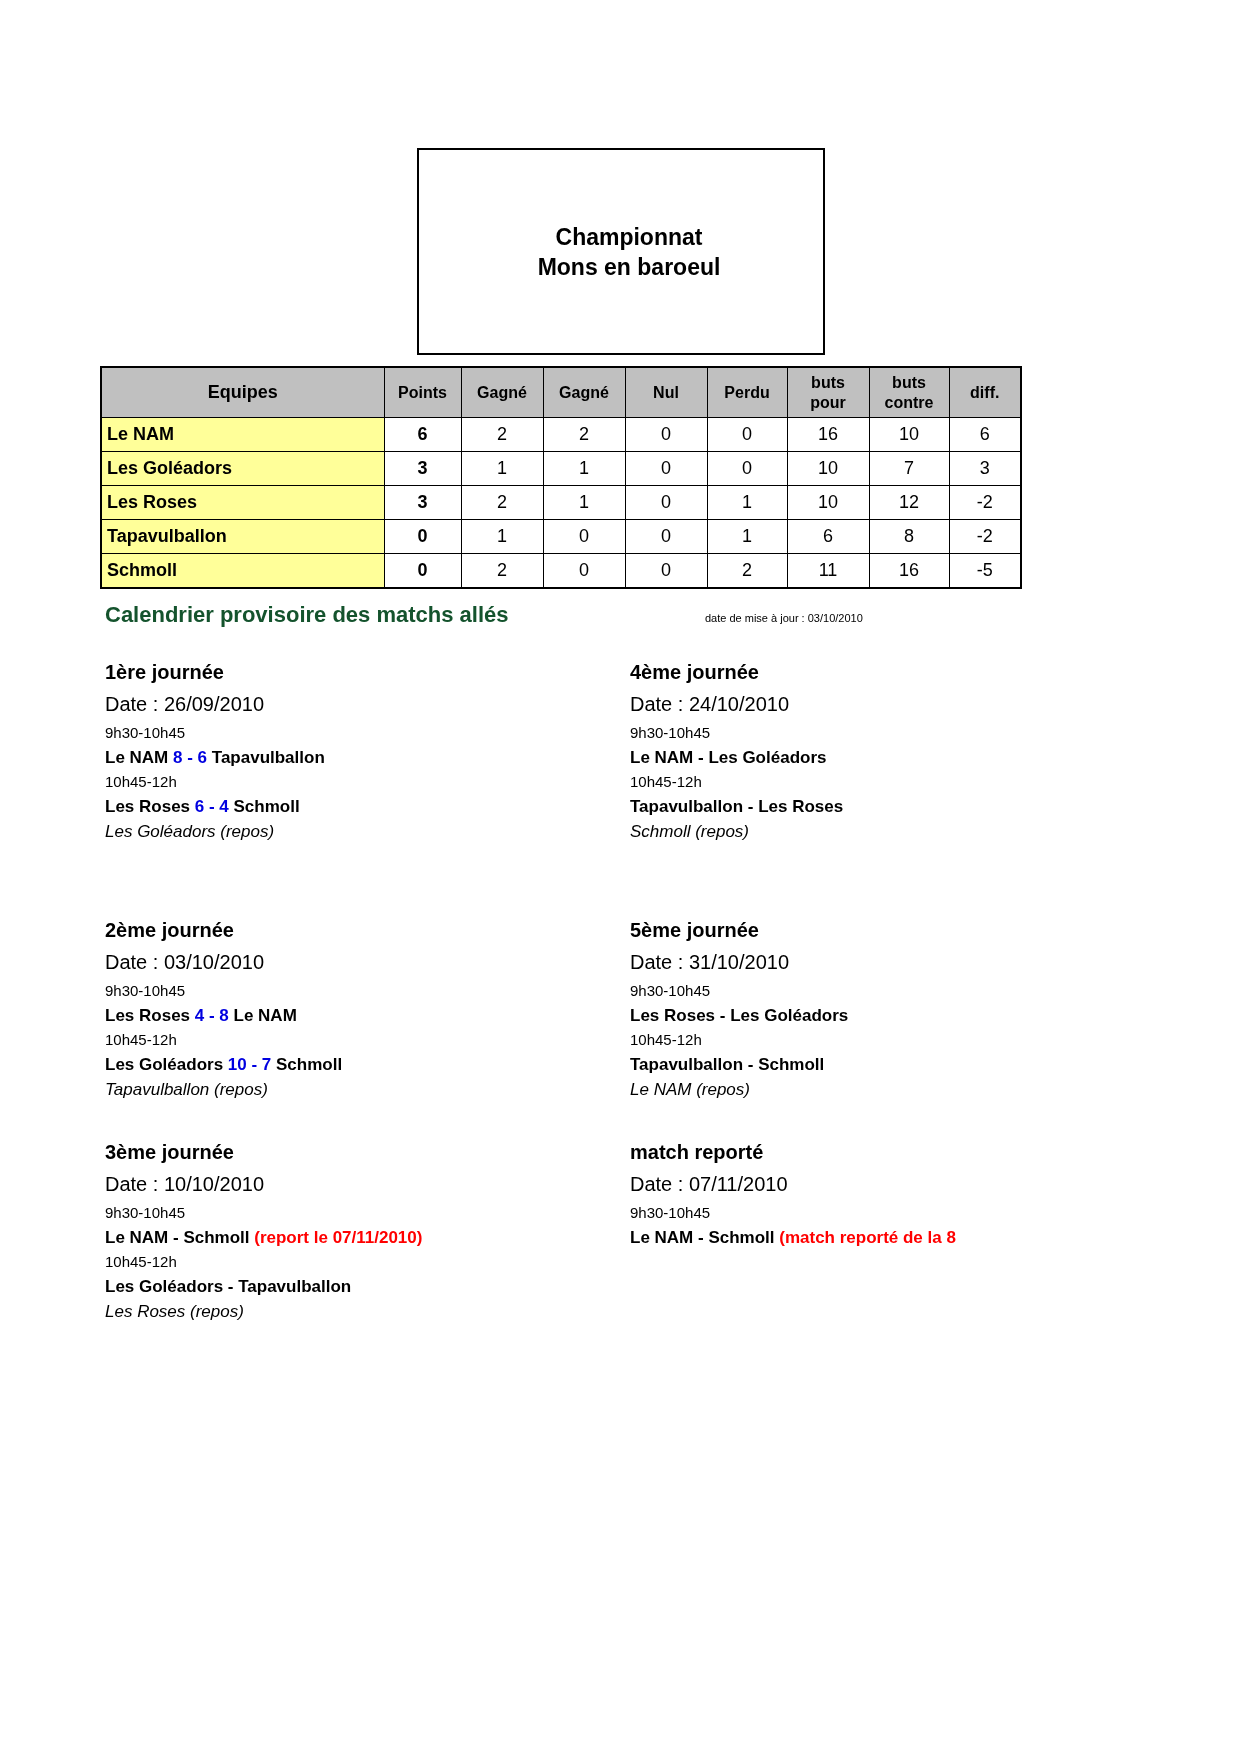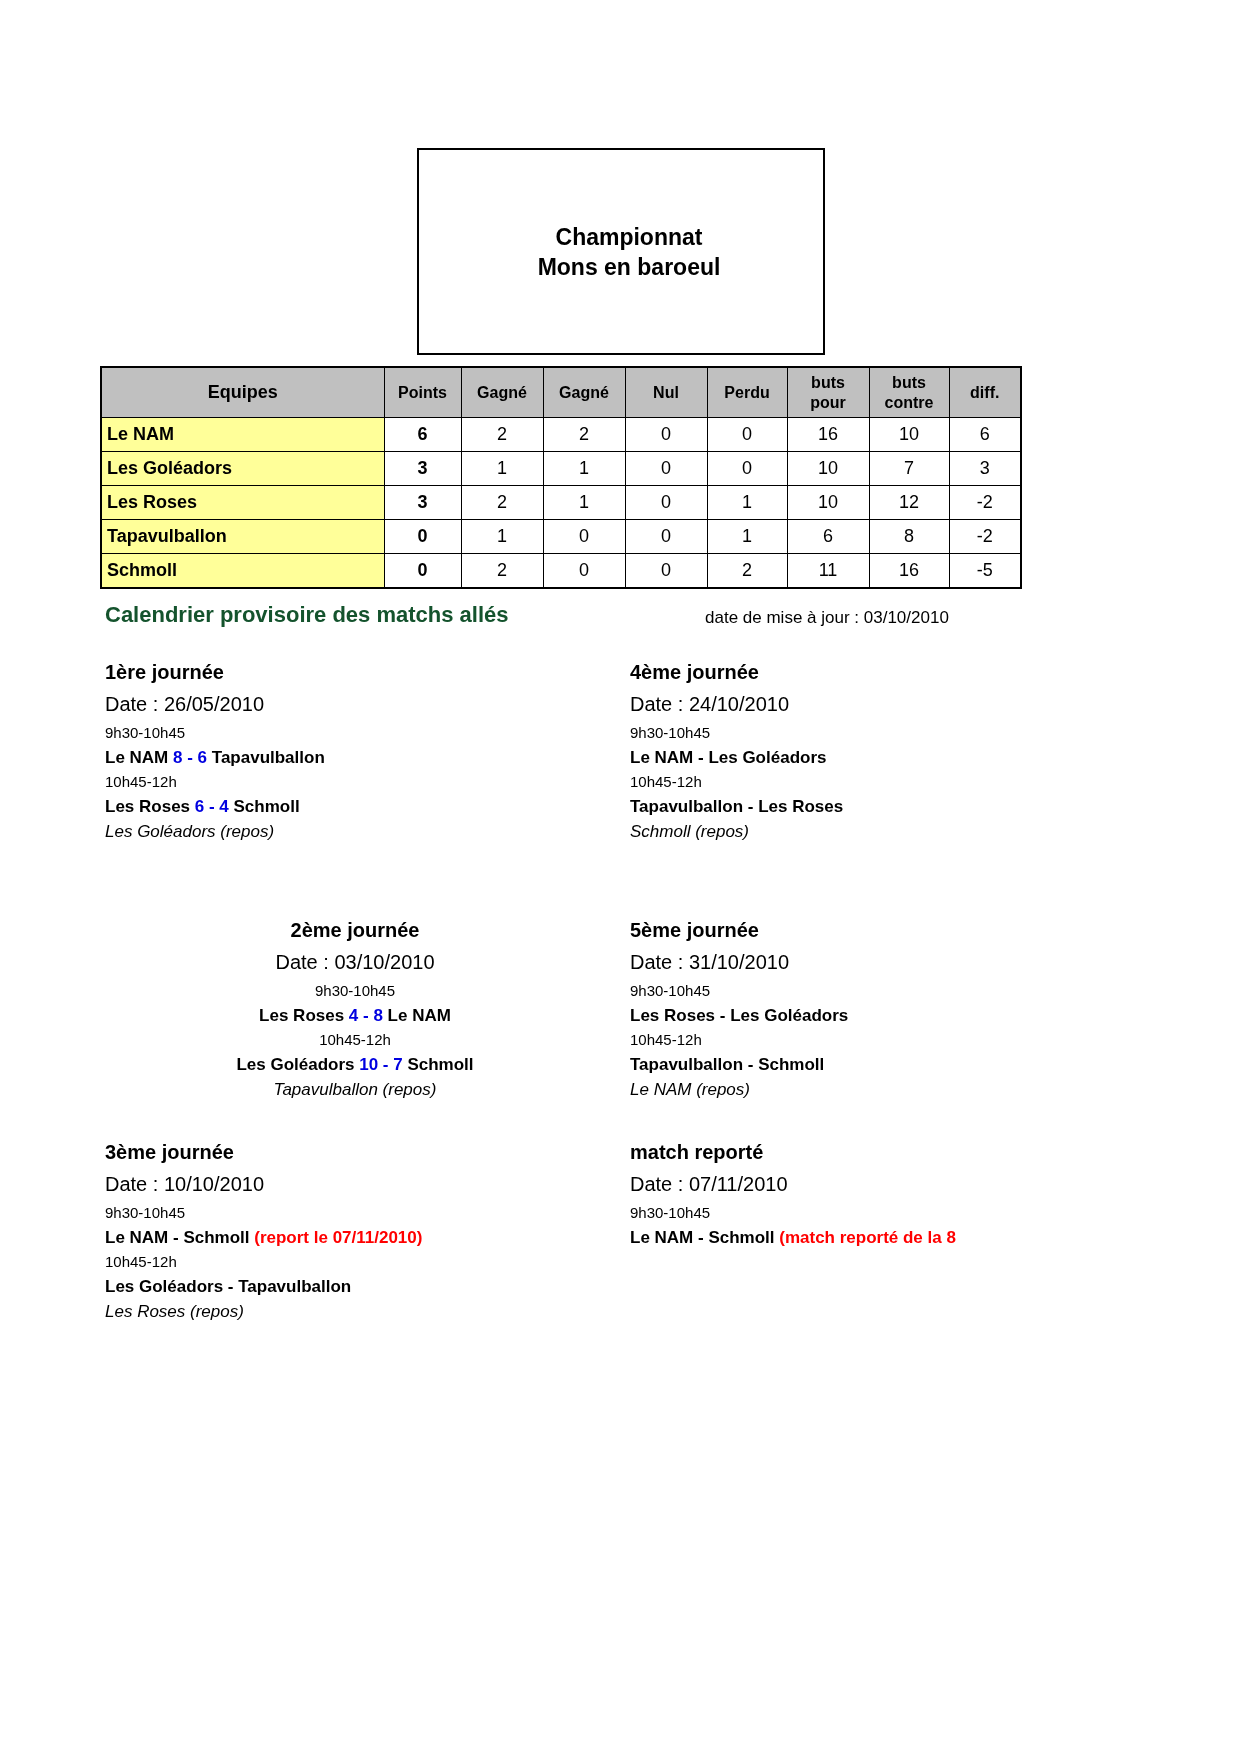--- a/index.html
+++ b/index.html
@@ -39,36 +39,36 @@
   }
   table.standings tbody td.pts { font-weight:bold; }
 
   
   .cal-heading {
     position:absolute; left:105px; top:602px;
     color:#14532d; font-size:22px; font-weight:bold; line-height:26px;
   }
   .update-date {
     position:absolute; left:705px; top:607px;
-    font-size:17px; line-height:22px;
+    font-size:11px; line-height:22px;
   }
 
   
   .jblock { position:absolute; width:500px; }
   .j-title { font-size:20px; font-weight:bold; line-height:24px; margin-bottom:7px; }
   .j-date  { font-size:20px; line-height:26px; margin-bottom:4px; }
   .j-time  { font-size:15px; line-height:24px; }
   .j-match { font-size:17px; font-weight:bold; line-height:25px; }
   .j-repos { font-size:17px; font-style:italic; line-height:25px; }
   .score   { color:#0000E0; }
   .rednote { color:#FF0000; }
 
   .pos-r1c1 { left:105px; top:660px; }
   .pos-r1c2 { left:630px; top:660px; }
-  .pos-r2c1 { left:105px; top:918px;text-align:center; }
+  .pos-r2c1 { left:105px; top:918px; }
   .pos-r2c2 { left:630px; top:918px; }
   .pos-r3c1 { left:105px; top:1140px; }
   .pos-r3c2 { left:630px; top:1140px; }
 </style>
 </head>
 <body>
 
 <div class="page">
 
   <div class="title-box">
@@ -160,21 +160,21 @@
         <td>-5</td>
       </tr>
     </tbody>
   </table>
 
   <div class="cal-heading">Calendrier provisoire des matchs allés</div>
   <div class="update-date">date de mise à jour : 03/10/2010</div>
 
   <div class="jblock pos-r1c1">
     <div class="j-title">1ère journée</div>
-    <div class="j-date">Date : 26/05/2010</div>
+    <div class="j-date">Date : 26/09/2010</div>
     <div class="j-time">9h30-10h45</div>
     <div class="j-match"><span>Le NAM </span><span class="score">8 - 6</span><span> Tapavulballon</span></div>
     <div class="j-time">10h45-12h</div>
     <div class="j-match"><span>Les Roses </span><span class="score">6 - 4</span><span> Schmoll</span></div>
     <div class="j-repos">Les Goléadors (repos)</div>
   </div>
 
   <div class="jblock pos-r1c2">
     <div class="j-title">4ème journée</div>
     <div class="j-date">Date : 24/10/2010</div>

